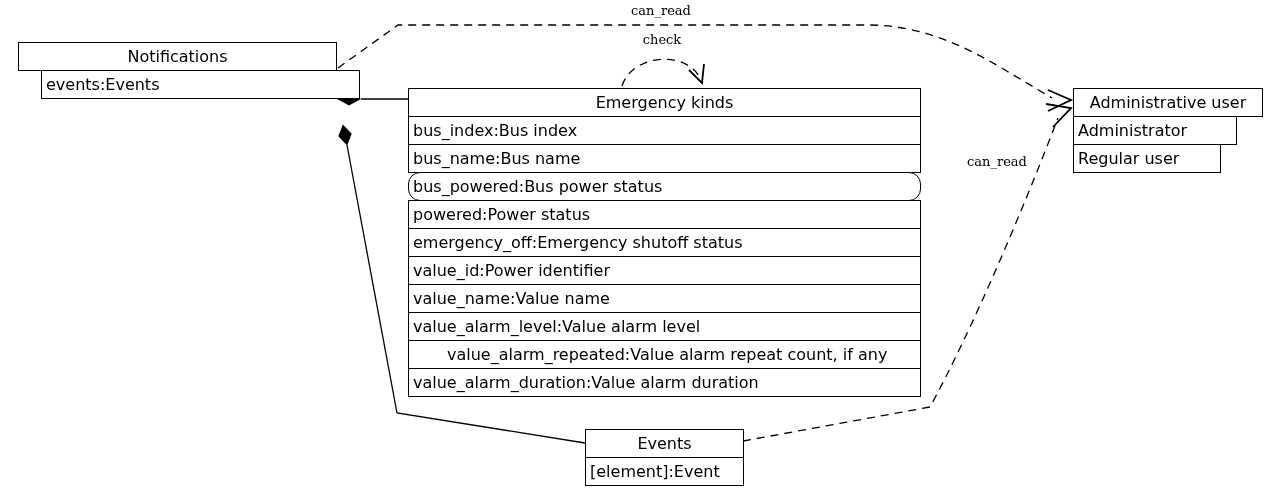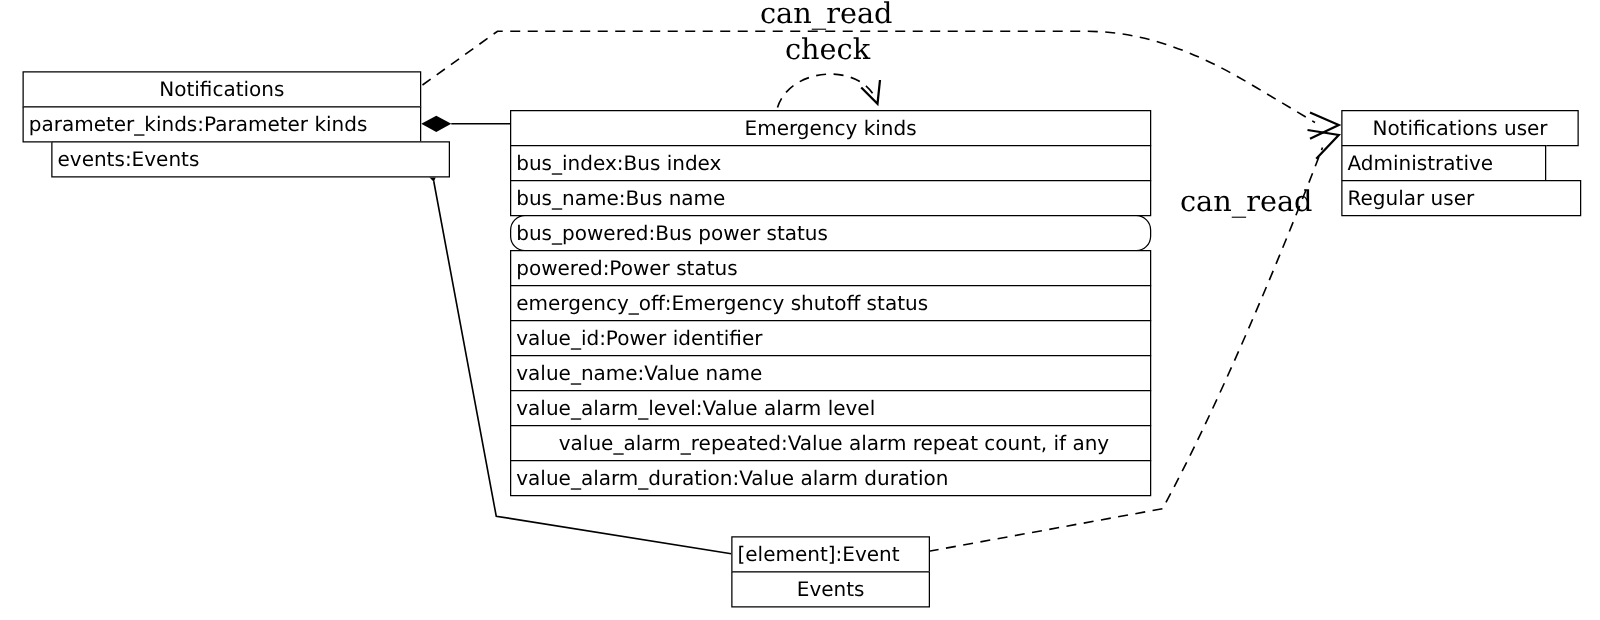--- a/index.html
+++ b/index.html
@@ -10,21 +10,21 @@
   .edge-layer { position:absolute; left:0; top:0; width:1280px; height:496px; }
   .node { position:absolute; }
   .row {
     position:relative; box-sizing:border-box; height:29px; line-height:27px;
     margin-top:-1px; border:1px solid #000; background:#fff;
     padding:0 4px; font-size:16px; white-space:nowrap; overflow:hidden;
   }
   .row:first-child { margin-top:0; }
   .row.title { text-align:center; }
   .edge-label {
-    position:absolute; font-family:"DejaVu Serif", serif; font-size:23px;
+    position:absolute; font-family:"DejaVu Serif", serif; font-size:13px;
     line-height:20px; text-align:center; white-space:nowrap;
   }
 </style>
 </head>
 <body>
 
 <div class="canvas">
 
   <svg class="edge-layer" width="1280" height="496" viewBox="0 0 1280 496" fill="none" stroke="#000" stroke-width="1.3">
 
@@ -41,44 +41,43 @@
     <path stroke-width="1.8" d="M689,70 L702,83 L704,64"></path>
 
     <path stroke-dasharray="8 6" d="M743,441 L930,407 C972,330 1022,212 1058,118"></path>
     <path stroke-width="1.8" d="M1046,104 L1071,108 L1053,127"></path>
   </svg>
 
   <div class="edge-label" style="left:586px; top:1px; width:150px;">can_read</div>
   <div class="edge-label" style="left:587px; top:30px; width:150px;">check</div>
   <div class="edge-label" style="left:922px; top:152px; width:150px;">can_read</div>
 
-  <div class="node" style="left:18px; top:57px; width:342px;border-radius:27px;">
+  <div class="node" style="left:18px; top:42px; width:342px;border-radius:27px;">
     <div class="row title" style="width:319px;">Notifications</div>
-    <div class="row" style="width:319px;">parameter_kinds:Parameter kinds</div>
     <div class="row" style="width:319px;margin-left:23px;">events:Events</div>
   </div>
 
   <div class="node" style="left:408px; top:88px; width:513px;">
     <div class="row title" style="width:513px;">Emergency kinds</div>
     <div class="row" style="width:513px;">bus_index:Bus index</div>
     <div class="row" style="width:513px;">bus_name:Bus name</div>
     <div class="row" style="width:513px;border-radius:12px;">bus_powered:Bus power status</div>
     <div class="row" style="width:513px;">powered:Power status</div>
     <div class="row" style="width:513px;">emergency_off:Emergency shutoff status</div>
     <div class="row" style="width:513px;">value_id:Power identifier</div>
     <div class="row" style="width:513px;">value_name:Value name</div>
     <div class="row" style="width:513px;">value_alarm_level:Value alarm level</div>
     <div class="row" style="width:513px;padding-left:38px;">value_alarm_repeated:Value alarm repeat count, if any</div>
     <div class="row" style="width:513px;">value_alarm_duration:Value alarm duration</div>
   </div>
 
   <div class="node" style="left:1073px; top:88px; width:190px;">
-    <div class="row title" style="width:190px;">Notifications user</div>
-    <div class="row" style="width:164px;">Administrative</div>
-    <div class="row" style="width:192px;">Regular user</div>
+    <div class="row title" style="width:190px;">Administrative user</div>
+    <div class="row" style="width:164px;">Administrator</div>
+    <div class="row" style="width:148px;">Regular user</div>
   </div>
 
   <div class="node" style="left:585px; top:429px; width:159px;">
+    <div class="row title" style="width:159px;">Events</div>
     <div class="row" style="width:159px;">[element]:Event</div>
-    <div class="row title" style="width:159px;">Events</div>
   </div>
 
 </div>
 
 </body></html>

